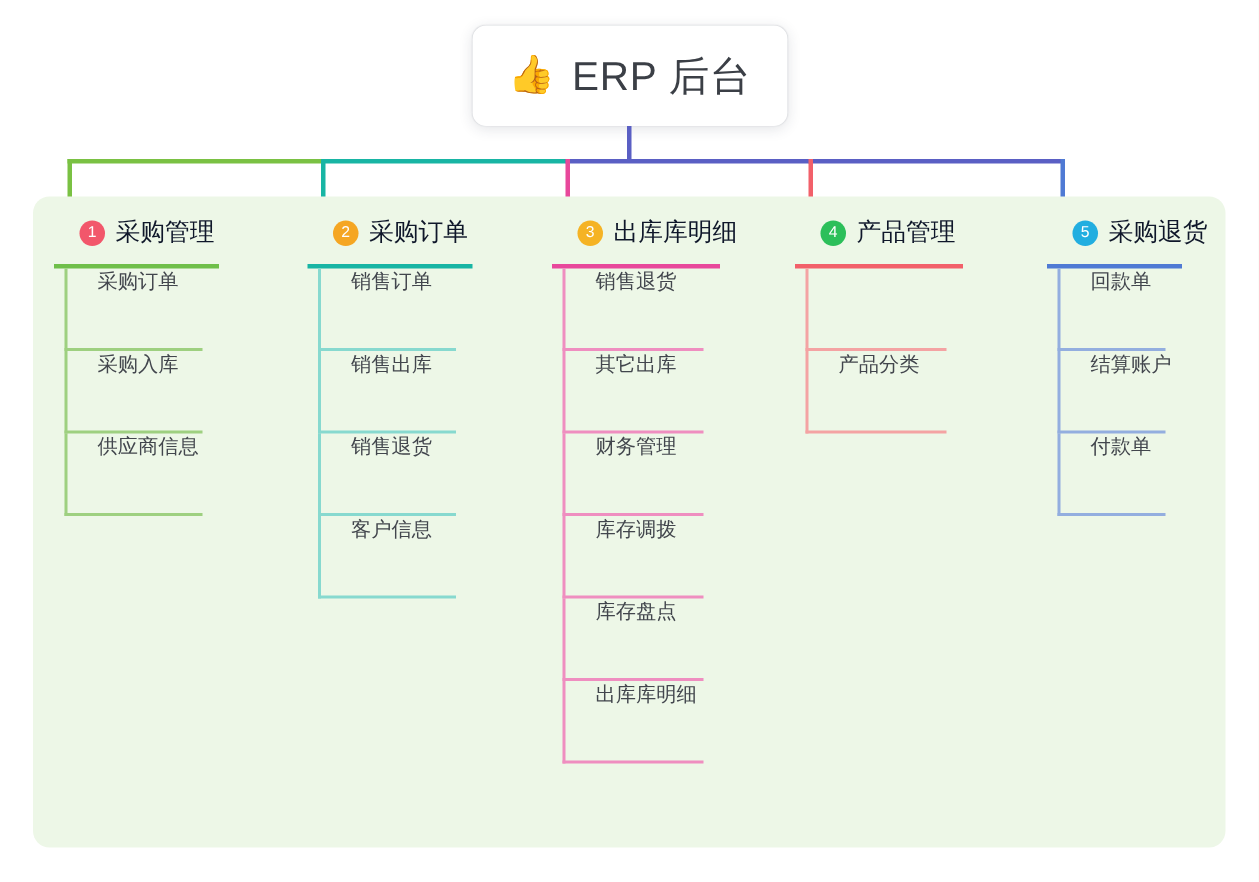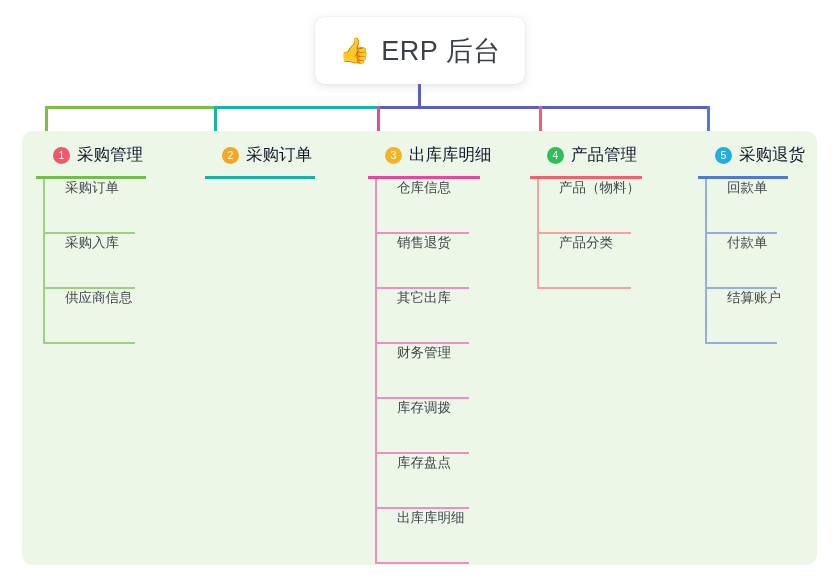--- a/index.html
+++ b/index.html
@@ -123,36 +123,53 @@
             <span class="item-label">供应商信息</span>    
           </div>  
         </div>
       </div>
       <div class="column" style="left:205px;width:150px;">  
         <div class="col-head">    
           <span class="badge" style="background:#f5a623;">2</span>    
           <span class="col-title">采购订单</span>  
         </div>  
         <div class="head-rule" style="background:#18b5a4;width:110px;"></div>  
+        <div class="items">    
+          <div class="item">      
+            <span class="item-spine" style="background:#87d9cf;"></span>      
+            <span class="item-rule" style="background:#87d9cf;width:92px;"></span>      
+            <span class="item-label">销售订单</span>    
+          </div>    
+          <div class="item">      
+            <span class="item-spine" style="background:#87d9cf;"></span>      
+            <span class="item-rule" style="background:#87d9cf;width:92px;"></span>      
+            <span class="item-label">销售出库</span>    
+          </div>    
+          <div class="item">      
+            <span class="item-spine" style="background:#87d9cf;"></span>      
+            <span class="item-rule" style="background:#87d9cf;width:92px;"></span>      
+            <span class="item-label">销售退货</span>    
+          </div>    
+          <div class="item">      
+            <span class="item-spine" style="background:#87d9cf;"></span>      
+            <span class="item-rule" style="background:#87d9cf;width:92px;"></span>      
+            <span class="item-label">客户信息</span>    
+          </div>  
+        </div>
       </div>
       <div class="column" style="left:368px;width:152px;">  
         <div class="col-head">    
           <span class="badge" style="background:#f5b324;">3</span>    
           <span class="col-title">出库库明细</span>  
         </div>  
         <div class="head-rule" style="background:#e8489b;width:112px;"></div>  
         <div class="items">    
           <div class="item">      
             <span class="item-spine" style="background:#ef8ec0;"></span>      
             <span class="item-rule" style="background:#ef8ec0;width:94px;"></span>      
-            <span class="item-label">仓库信息</span>    
-          </div>    
-          <div class="item">      
-            <span class="item-spine" style="background:#ef8ec0;"></span>      
-            <span class="item-rule" style="background:#ef8ec0;width:94px;"></span>      
             <span class="item-label">销售退货</span>    
           </div>    
           <div class="item">      
             <span class="item-spine" style="background:#ef8ec0;"></span>      
             <span class="item-rule" style="background:#ef8ec0;width:94px;"></span>      
             <span class="item-label">其它出库</span>    
           </div>    
           <div class="item">      
             <span class="item-spine" style="background:#ef8ec0;"></span>      
             <span class="item-rule" style="background:#ef8ec0;width:94px;"></span>      
@@ -178,21 +195,20 @@
       <div class="column" style="left:530px;width:152px;">  
         <div class="col-head">    
           <span class="badge" style="background:#2cbf5a;">4</span>    
           <span class="col-title">产品管理</span>  
         </div>  
         <div class="head-rule" style="background:#f2606a;width:112px;"></div>  
         <div class="items">    
           <div class="item">      
             <span class="item-spine" style="background:#f4a3a3;"></span>      
             <span class="item-rule" style="background:#f4a3a3;width:94px;"></span>      
-            <span class="item-label">产品（物料）</span>    
           </div>    
           <div class="item">      
             <span class="item-spine" style="background:#f4a3a3;"></span>      
             <span class="item-rule" style="background:#f4a3a3;width:94px;"></span>      
             <span class="item-label">产品分类</span>    
           </div>    
         </div>
       </div>
       <div class="column" style="left:698px;width:130px;">  
         <div class="col-head">    
@@ -202,24 +218,24 @@
         <div class="head-rule" style="background:#4f7ad4;width:90px;"></div>  
         <div class="items">    
           <div class="item">      
             <span class="item-spine" style="background:#93aedf;"></span>      
             <span class="item-rule" style="background:#93aedf;width:72px;"></span>      
             <span class="item-label">回款单</span>    
           </div>    
           <div class="item">      
             <span class="item-spine" style="background:#93aedf;"></span>      
             <span class="item-rule" style="background:#93aedf;width:72px;"></span>      
-            <span class="item-label">付款单</span>    
+            <span class="item-label">结算账户</span>    
           </div>    
           <div class="item">      
             <span class="item-spine" style="background:#93aedf;"></span>      
             <span class="item-rule" style="background:#93aedf;width:72px;"></span>      
-            <span class="item-label">结算账户</span>    
+            <span class="item-label">付款单</span>    
           </div>  
         </div>
       </div>
     </div>
 
 </div>
 
 </body></html>

